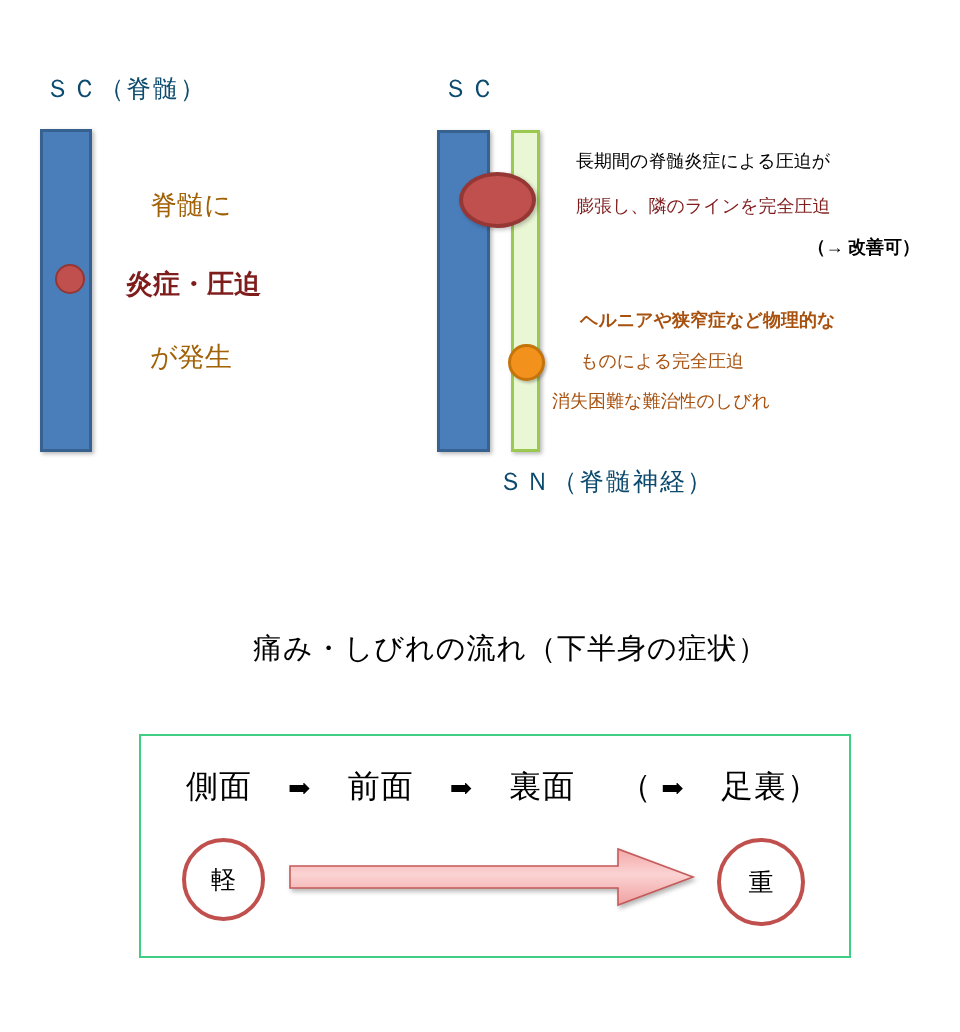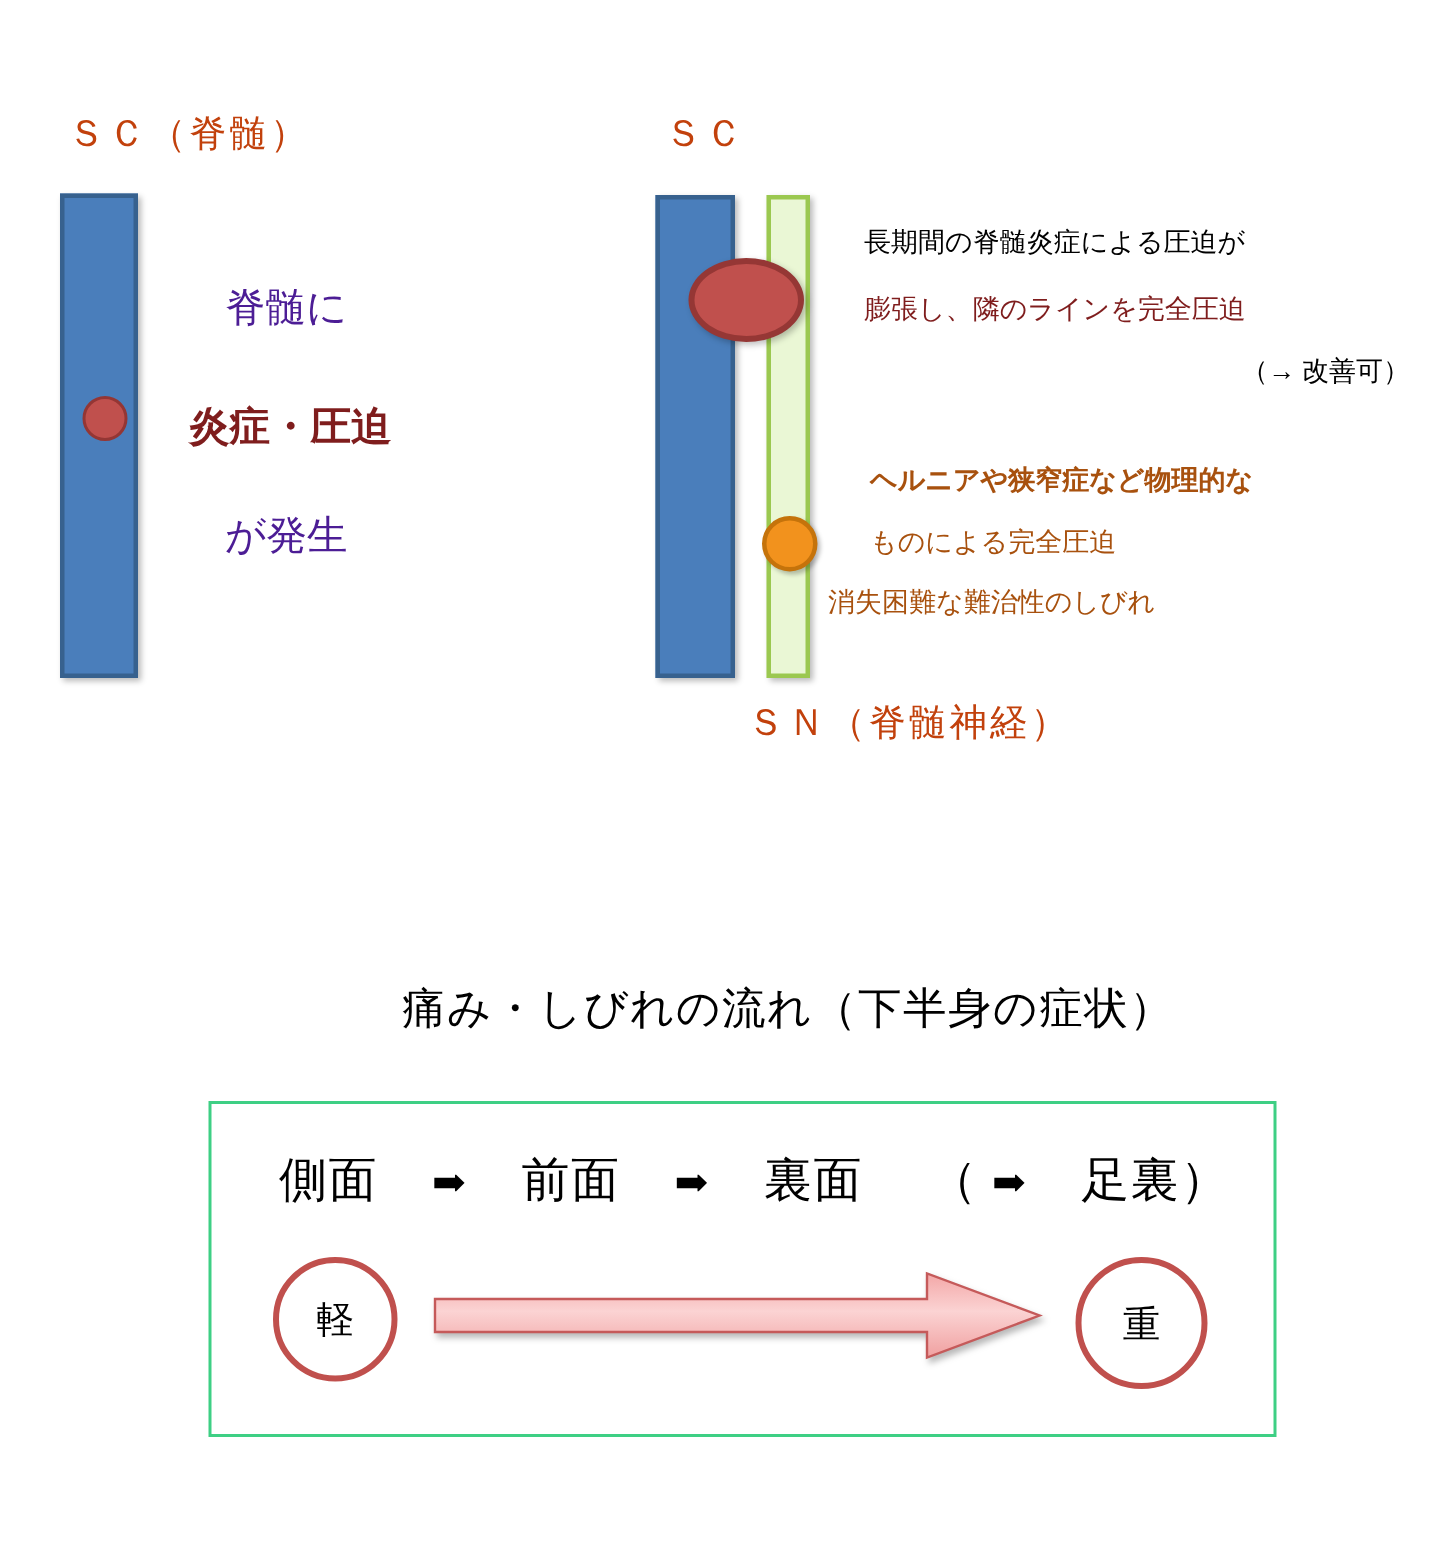--- a/index.html
+++ b/index.html
@@ -17,21 +17,21 @@
   }
 
   .abs { position: absolute; }
 
   
 
   .sc-label {
     font-size: 25px;
     letter-spacing: 2px;
     white-space: nowrap;
-    color: #c2410c;
+    color: #0c4a6e;
   }
 
   .bar-blue {
     background: #4a7ebb;
     border: 3px solid #37618e;
     box-sizing: border-box;
     box-shadow: 2px 2px 4px rgba(0,0,0,0.28);
   }
 
   .bar-green {
@@ -61,21 +61,21 @@
     border: 3px solid #c5730b;
     border-radius: 50%;
     box-sizing: border-box;
     box-shadow: 2px 2px 3px rgba(0,0,0,0.25);
   }
 
   .body-text {
     font-size: 27px;
     line-height: 41px;
     white-space: nowrap;
-    color: #4c1d95;
+    color: #a16207;
   }
   .t-red { color: #7f1d1d; }
   .t-orange { color: #a8510e; }
   .t-right { text-align: right; }
 
   .note-block {
     font-size: 18px;
     line-height: 40px;
     white-space: nowrap;
   }
@@ -137,27 +137,27 @@
 <div class="abs bar-green" style="left:511px; top:130px; width:29px; height:322px;"></div>
 
 <div class="abs ellipse-red" style="left:459px; top:172px; width:77px; height:56px;"></div>
 
 <div class="abs dot-orange" style="left:508px; top:344px; width:37px; height:37px;"></div>
 
 <div class="abs sc-label" style="left:498px; top:465px;">ＳＮ（脊髄神経）</div>
 
 <div class="abs note-block" style="left:576px; top:141px;">長期間の脊髄炎症による圧迫が</div>
 <div class="abs note-block t-red" style="left:576px; top:186px;">膨張し、隣のラインを完全圧迫</div>
-<div class="abs note-block t-right" style="left:576px; top:227px; width:364px;">（→ 改善可）</div>
+<div class="abs note-block t-right" style="left:556px; top:227px; width:364px;font-weight:bold;">（→ 改善可）</div>
 
 <div class="abs note-block t-orange" style="left:580px; top:300px;font-weight:bold;">ヘルニアや狭窄症など物理的な</div>
 <div class="abs note-block t-orange" style="left:580px; top:341px;text-align:center;">ものによる完全圧迫</div>
 <div class="abs note-block t-orange" style="left:552px; top:381px;">消失困難な難治性のしびれ</div>
 
-<div class="abs section-title" style="left:253px; top:653px;margin-left:15px;">痛み・しびれの流れ（下半身の症状）</div>
+<div class="abs section-title" style="left:253px; top:629px;">痛み・しびれの流れ（下半身の症状）</div>
 
 <div class="abs flow-box" style="left:139px; top:734px; width:712px; height:224px;"></div>
 
 <div class="abs flow-row" style="left:186px; top:765px;">
   <span>側面</span>
   <span style="display:inline-block;width:18px;"></span>
   <span class="arrow-glyph">➡</span>
   <span style="display:inline-block;width:18px;"></span>
   <span>前面</span>
   <span style="display:inline-block;width:18px;"></span>

